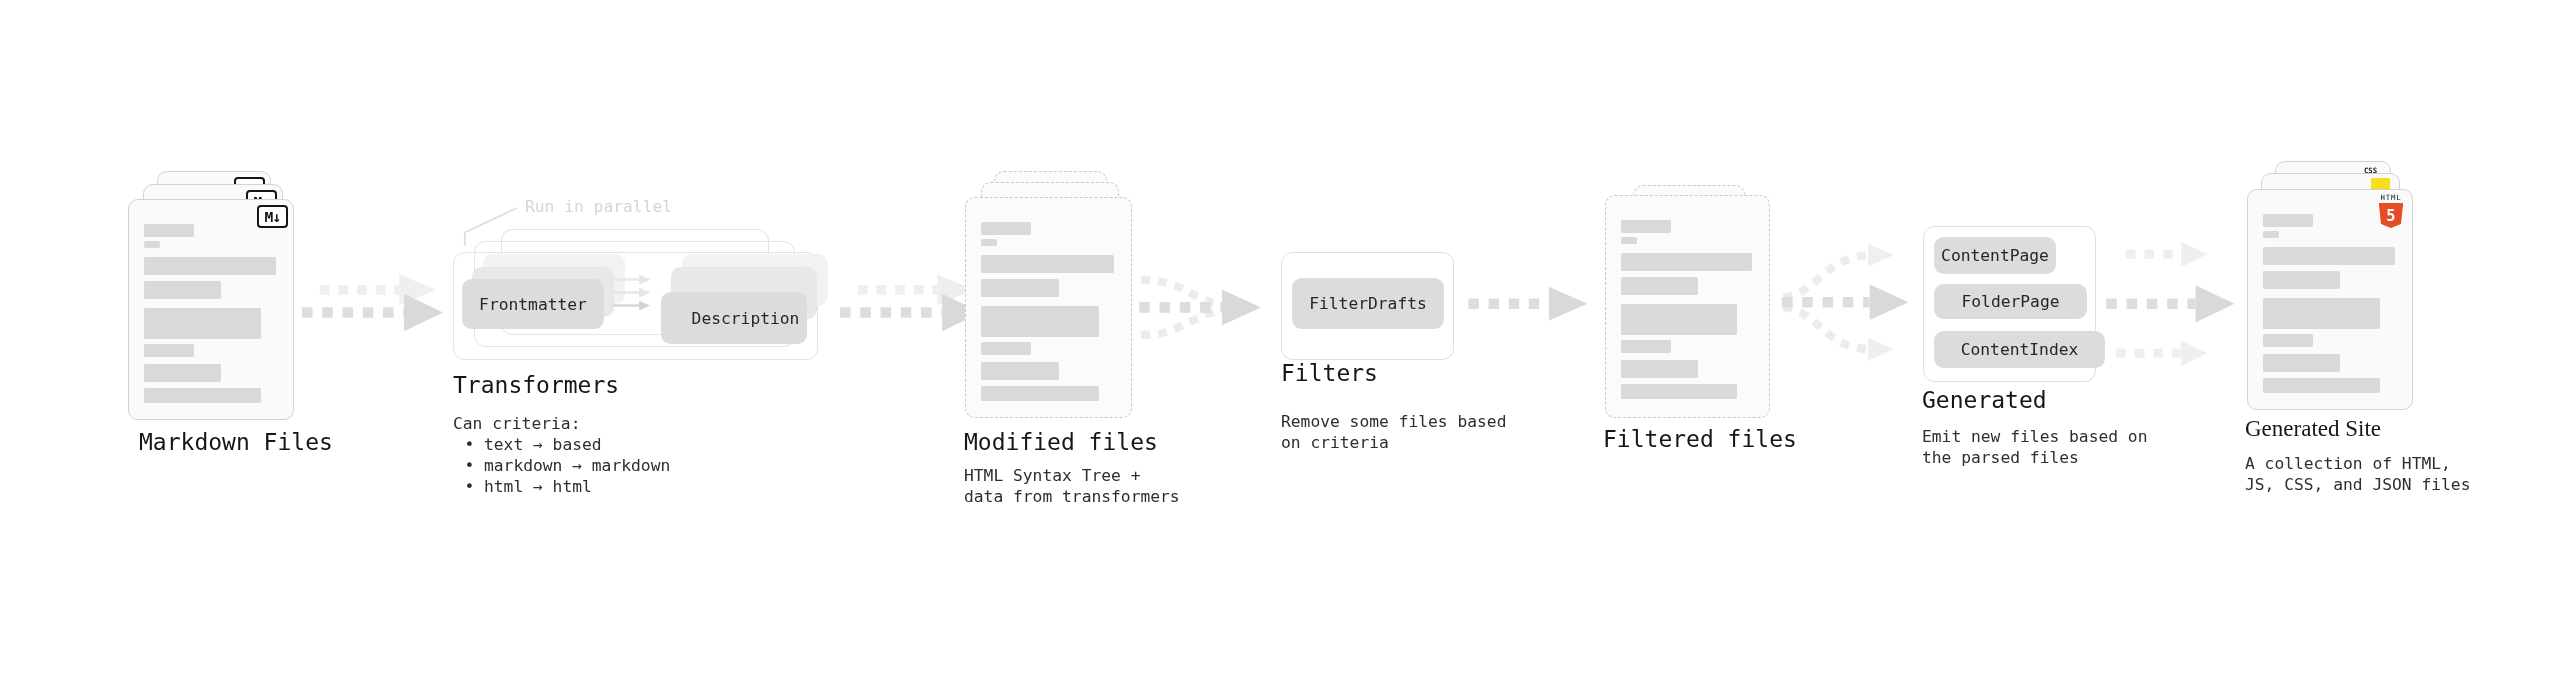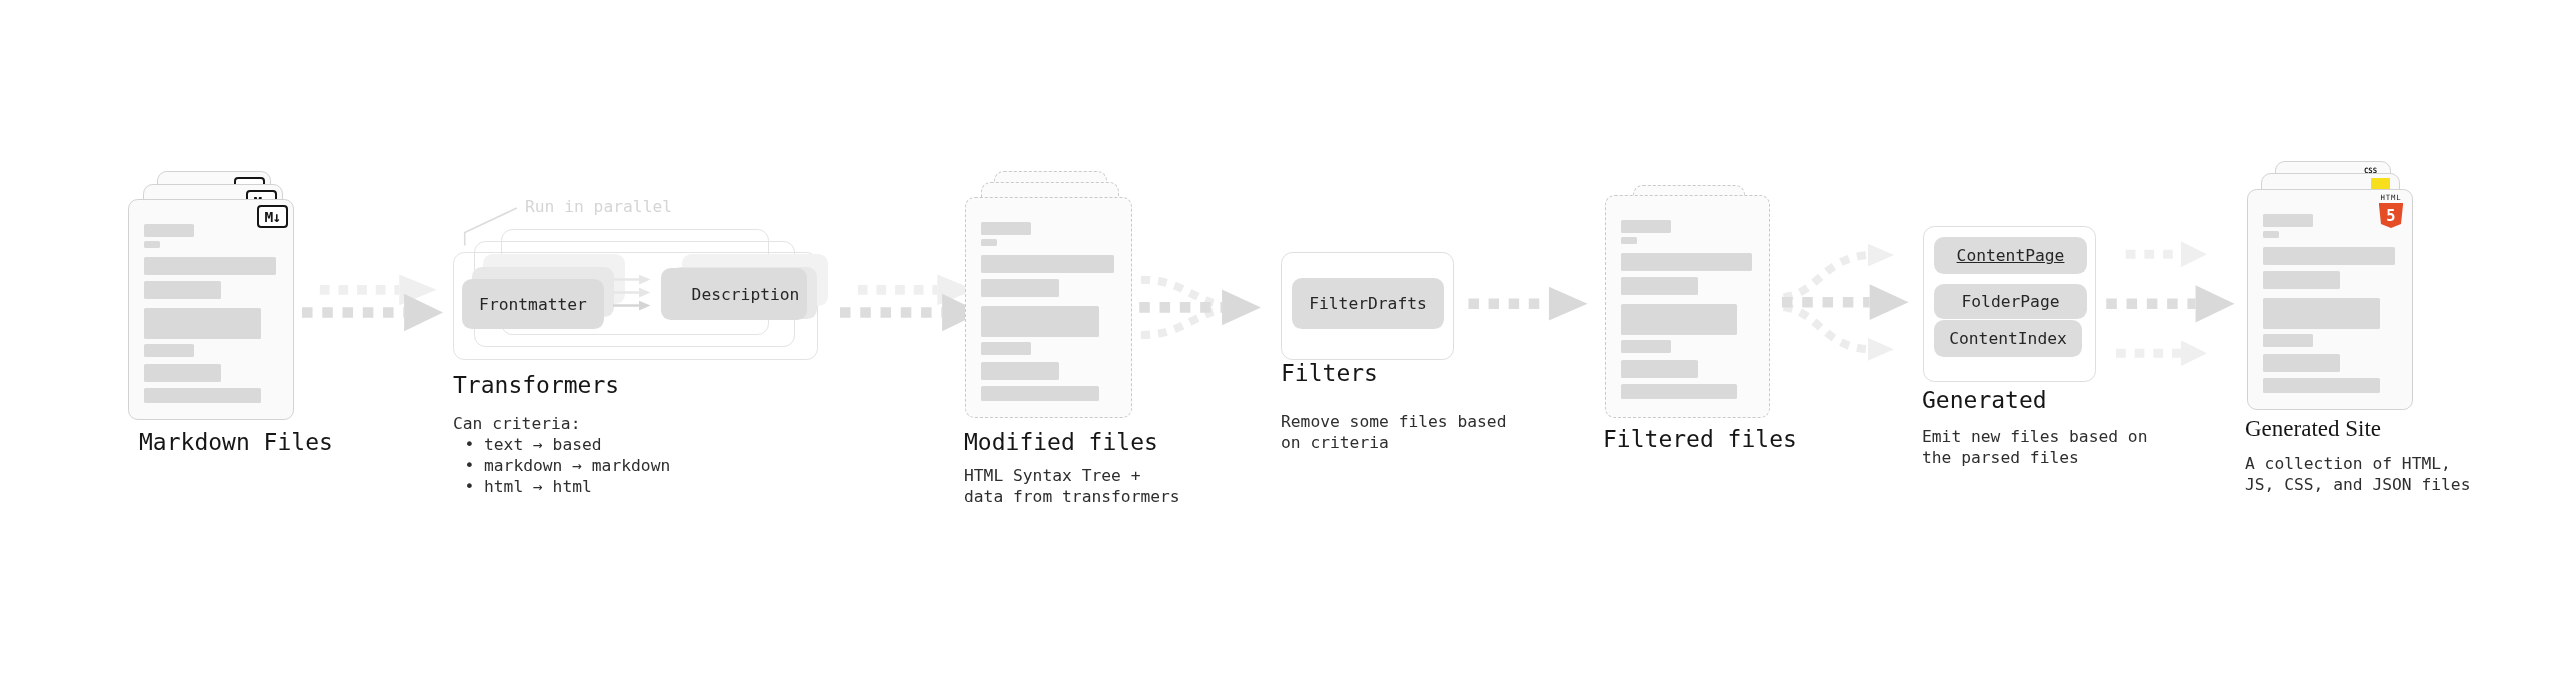--- a/index.html
+++ b/index.html
@@ -96,21 +96,21 @@
     <div class="annot" style="left:525px;top:197px;">Run in parallel</div>
 
     <div class="pill ghost2" style="left:483px;top:254px;width:142px;height:50px;"></div>
     <div class="pill ghost1" style="left:472px;top:267px;width:142px;height:50px;"></div>
     <div class="pill ghost2" style="left:682px;top:254px;width:146px;height:52px;"></div>
     <div class="pill ghost1" style="left:671px;top:267px;width:146px;height:52px;"></div>
 
     <div class="pill" style="left:462px;top:279px;width:142px;height:50px;">
       <span>Frontmatter</span>
     </div>
-    <div class="pill" style="left:661px;top:268px;width:146px;height:52px;padding-left:23px;">
+    <div class="pill" style="left:661px;top:292px;width:146px;height:52px;padding-left:23px;">
       <span>Description</span>
     </div>
 
     <svg class="abs" style="left:613px;top:273px;" width="44" height="39" viewBox="0 0 54 48">
       <line x1="0" y1="8" x2="32" y2="8" stroke="#e6e6e6" stroke-width="3"></line>
         <polygon points="32,2 46,8 32,14" fill="#e6e6e6"></polygon>
       <line x1="0" y1="24" x2="32" y2="24" stroke="#e6e6e6" stroke-width="3"></line>
         <polygon points="32,18 46,24 32,30" fill="#e6e6e6"></polygon>
       <line x1="0" y1="40" x2="32" y2="40" stroke="#d4d4d4" stroke-width="3"></line>
         <polygon points="32,34 46,40 32,46" fill="#d4d4d4"></polygon>
@@ -199,27 +199,27 @@
     <path d="M4,78 C48,72 52,30 108,26" fill="none" stroke="#ececec" stroke-width="10" stroke-dasharray="11 10"></path>
     <polygon points="108,12 140,26 108,40" fill="#efefef"></polygon>
     <path d="M4,90 C48,96 52,138 108,142" fill="none" stroke="#ececec" stroke-width="10" stroke-dasharray="11 10"></path>
     <polygon points="108,128 140,142 108,156" fill="#efefef"></polygon>
     <line x1="2" y1="84" x2="110" y2="84" stroke="#dddddd" stroke-width="13" stroke-dasharray="13 12"></line>
     <polygon points="110,62 158,84 110,106" fill="#d9d9d9"></polygon>
   </svg>
 
   <div>
     <div class="outline darker" style="left:1923px;top:226px;width:173px;height:156px;"></div>
-    <div class="pill" style="left:1934px;top:237px;width:153px;height:37px;text-decoration:underline;">
+    <div class="pill" style="left:1934px;top:237px;width:122px;height:37px;">
       <span>ContentPage</span>
     </div>
     <div class="pill" style="left:1934px;top:284px;width:153px;height:35px;">
       <span>FolderPage</span>
     </div>
-    <div class="pill" style="left:1934px;top:320px;width:148px;height:37px;">
+    <div class="pill" style="left:1934px;top:331px;width:171px;height:37px;">
       <span>ContentIndex</span>
     </div>
     <div class="label" style="left:1922px;top:387px;">Generated</div>
     <div class="desc" style="left:1922px;top:426px;">
       <div>Emit new files based on</div>
       <div>the parsed files</div>
     </div>
   </div>
 
   <svg class="abs" style="left:2103px;top:234px;" width="138" height="138" viewBox="0 0 170 170">

